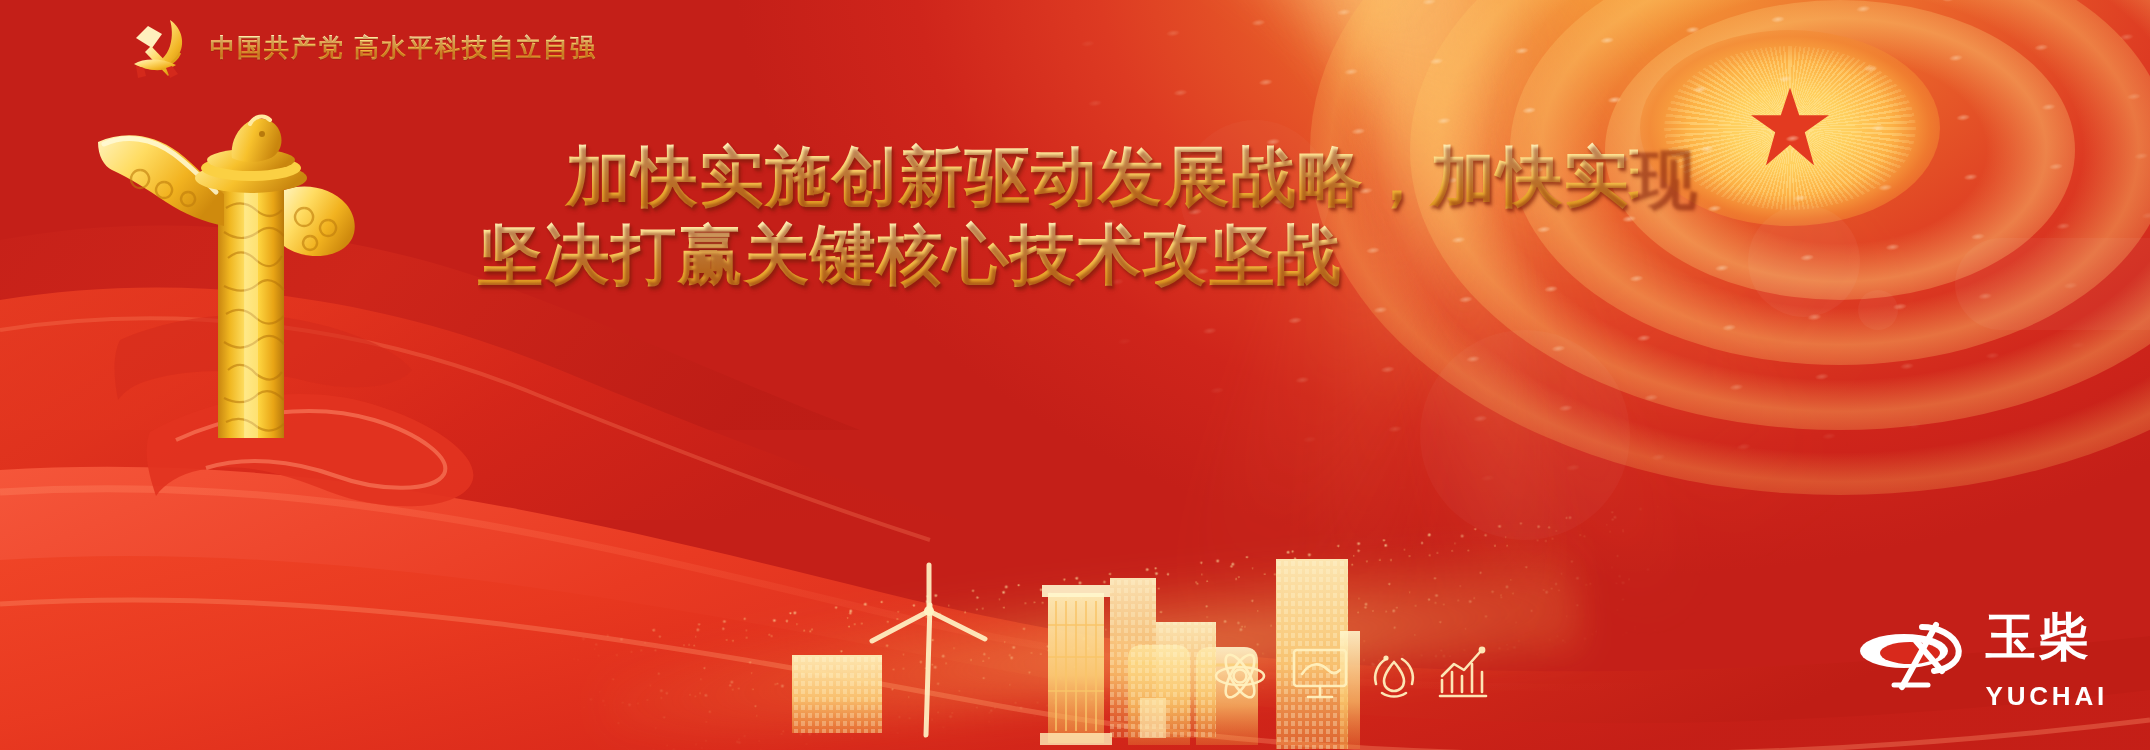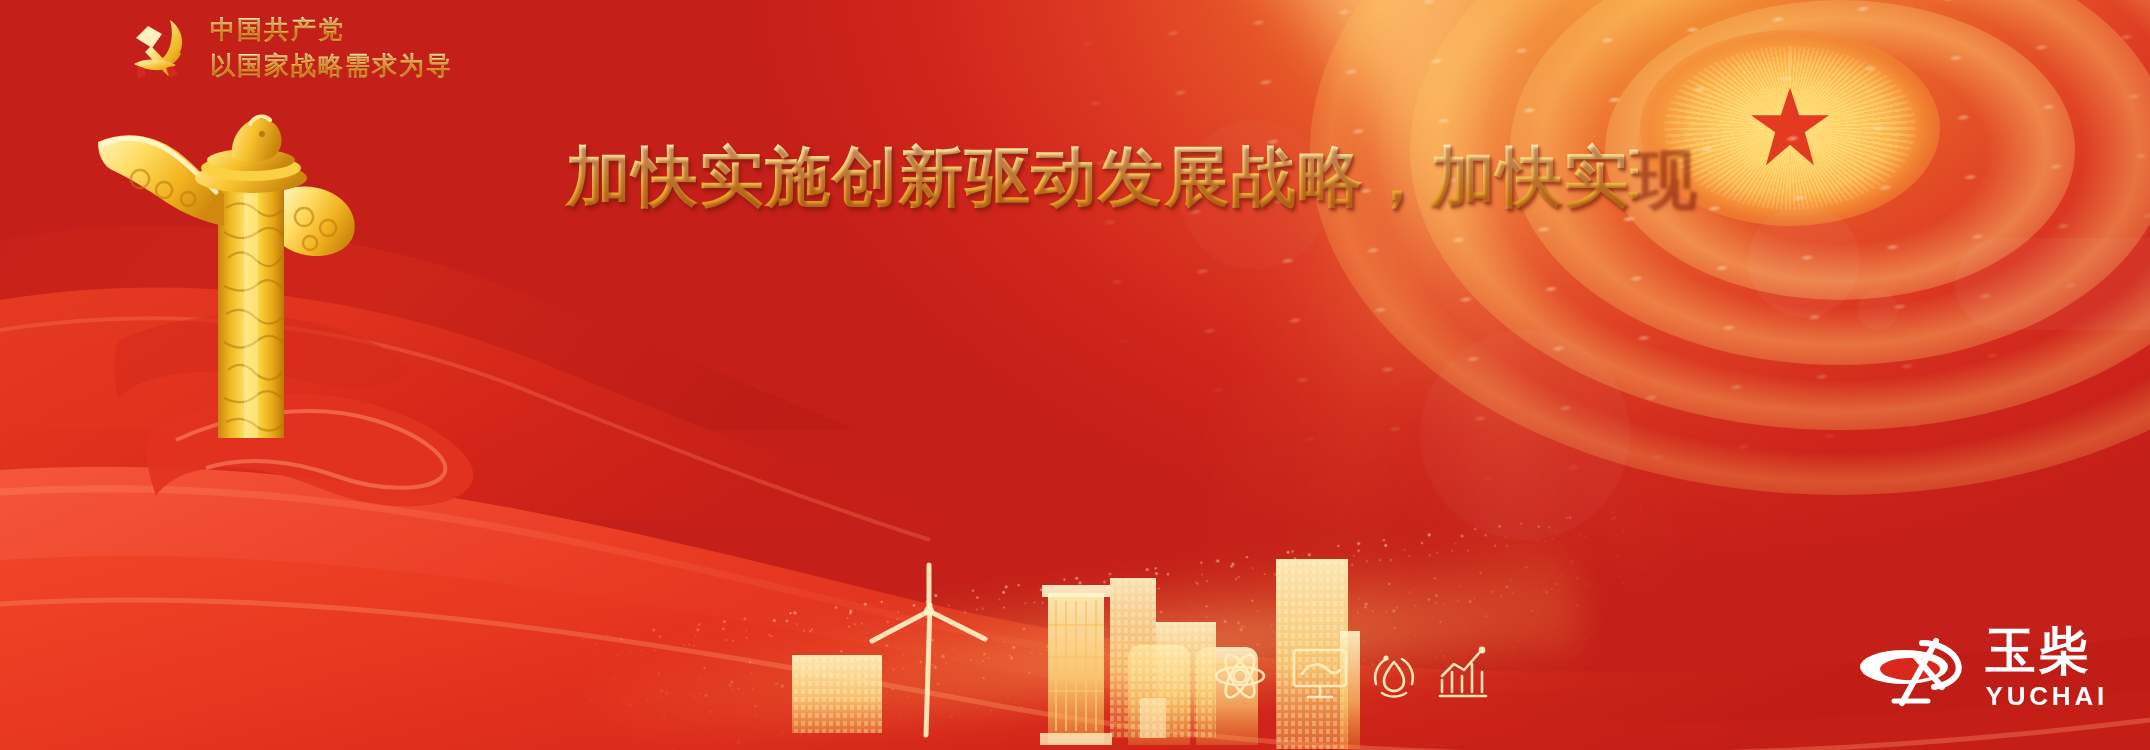--- a/index.html
+++ b/index.html
@@ -164,21 +164,21 @@
 
   
   .cpc-logo {
     position: absolute;
     left: 118px; top: 8px;
     display: flex;
     align-items: center;
     gap: 14px;
   }
   .cpc-emblem { width: 78px; height: 78px; flex: none; }
-  .cpc-text { display: flex; flex-direction: column; gap: 9px; }
+  .cpc-text { display: flex; flex-direction: row; gap: 9px; }
   .cpc-line1, .cpc-line2 {
     font-family: "DejaVu Sans", "Liberation Sans", sans-serif;
     font-weight: 700;
     letter-spacing: 2px;
     line-height: 1.08;
     background: linear-gradient(180deg, #fff3c2 0%, #ffd978 26%, #f6b53f 58%, #e89a27 82%, #f9d479 100%);
     -webkit-background-clip: text;
             background-clip: text;
     color: transparent;
     text-shadow: 0 1px 0 rgba(120,40,10,0.30);
@@ -207,40 +207,40 @@
     text-shadow: 2px 3px 3px rgba(123,28,10,0.48);
     filter: drop-shadow(1px 2px 1px rgba(120,26,8,0.35));
   }
   .headline .hl.indent { padding-left: 88px; }
 
   
   .yuchai {
     position: absolute;
     right: 42px; bottom: 38px;
     display: flex;
-    align-items: center;
+    align-items: flex-start;
     gap: 12px;
   }
   .yuchai .mark { width: 116px; height: 82px; flex: none; }
   .yuchai .word { display: flex; flex-direction: column; align-items: flex-start; }
   .yuchai .cn {
     font-family: "DejaVu Sans", "Liberation Sans", sans-serif;
     font-weight: 700;
     font-size: 50px;
     line-height: 0.98;
     letter-spacing: 3px;
     color: #ffffff;
   }
   .yuchai .en {
     font-family: "Liberation Sans", sans-serif;
     font-weight: 700;
     font-size: 26px;
     letter-spacing: 3.8px;
     color: #ffffff;
-    margin-top: 5px;
+    margin-top: 19px;
   }
 </style>
 </head>
 <body>
 
 <div class="banner">
 
   <div class="bg-base"></div>
 
   <div class="rays">
@@ -530,26 +530,27 @@
 
         <path d="M33,38 L56,62 L50,68 L27,44 Z" fill="url(#hsG)"></path>
 
         <path d="M16,56 C26,50 44,50 58,57 C50,63 32,65 16,56 Z" fill="url(#hsG)"></path>
         <path d="M18,58 L20,70 L28,68 L26,60 Z" fill="#d4291b"></path>
         <path d="M48,60 L52,70 L60,66 L54,58 Z" fill="#d4291b"></path>
       </svg>
     </div>
     <div class="cpc-text">
       <div class="cpc-line1">中国共产党</div>
-      <div class="cpc-line2">以国家战略需求为导</div>
+      <div class="cpc-line2">高水平科技自立自强</div>
     </div>
   </div>
 
   <div class="headline">
     <div class="hl indent">加快实施创新驱动发展战略，加快实现</div>
+    <div class="hl">坚决打赢关键核心技术攻坚战</div>
   </div>
 
   <div class="yuchai">
     <div class="mark">
       <svg viewBox="0 0 116 82" aria-hidden="true">
         <ellipse cx="46" cy="38" rx="44" ry="17" fill="#ffffff"></ellipse>
         <ellipse cx="52" cy="40" rx="30" ry="11" fill="#d8291c"></ellipse>
         <path d="M64,14 C80,14 96,22 100,34 C104,46 92,56 76,58" fill="none" stroke="#ffffff" stroke-width="6" stroke-linecap="round"></path>
         <path d="M78,12 L44,74" fill="none" stroke="#ffffff" stroke-width="6" stroke-linecap="round"></path>
         <path d="M58,28 L84,58" fill="none" stroke="#ffffff" stroke-width="6" stroke-linecap="round"></path>

